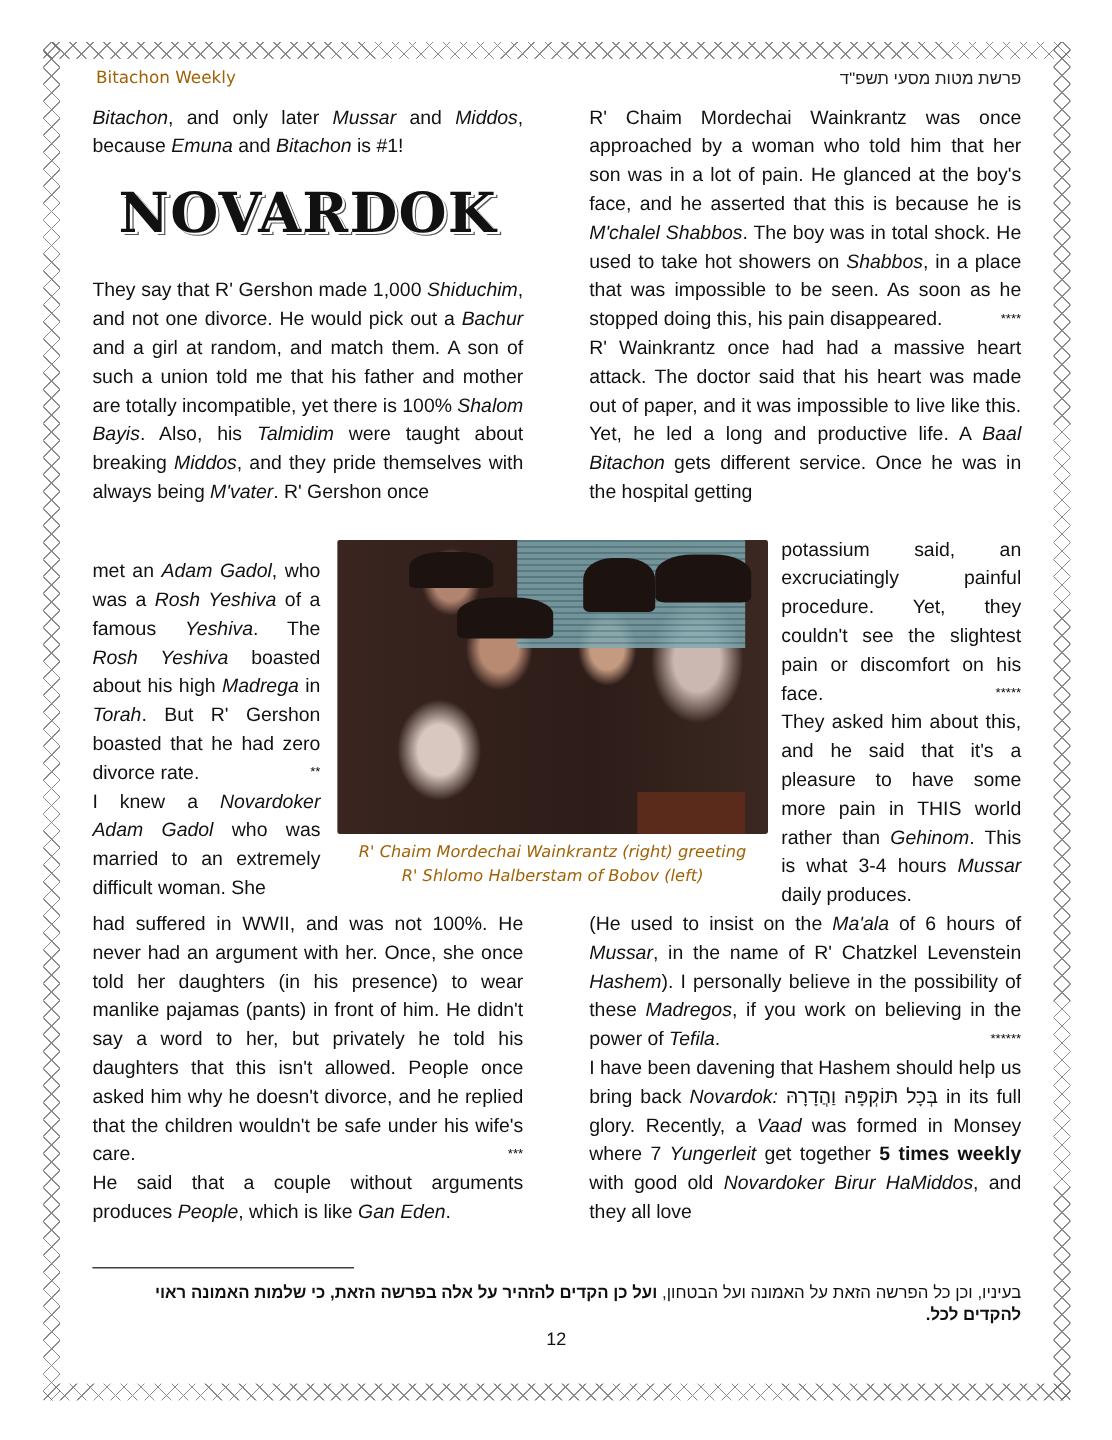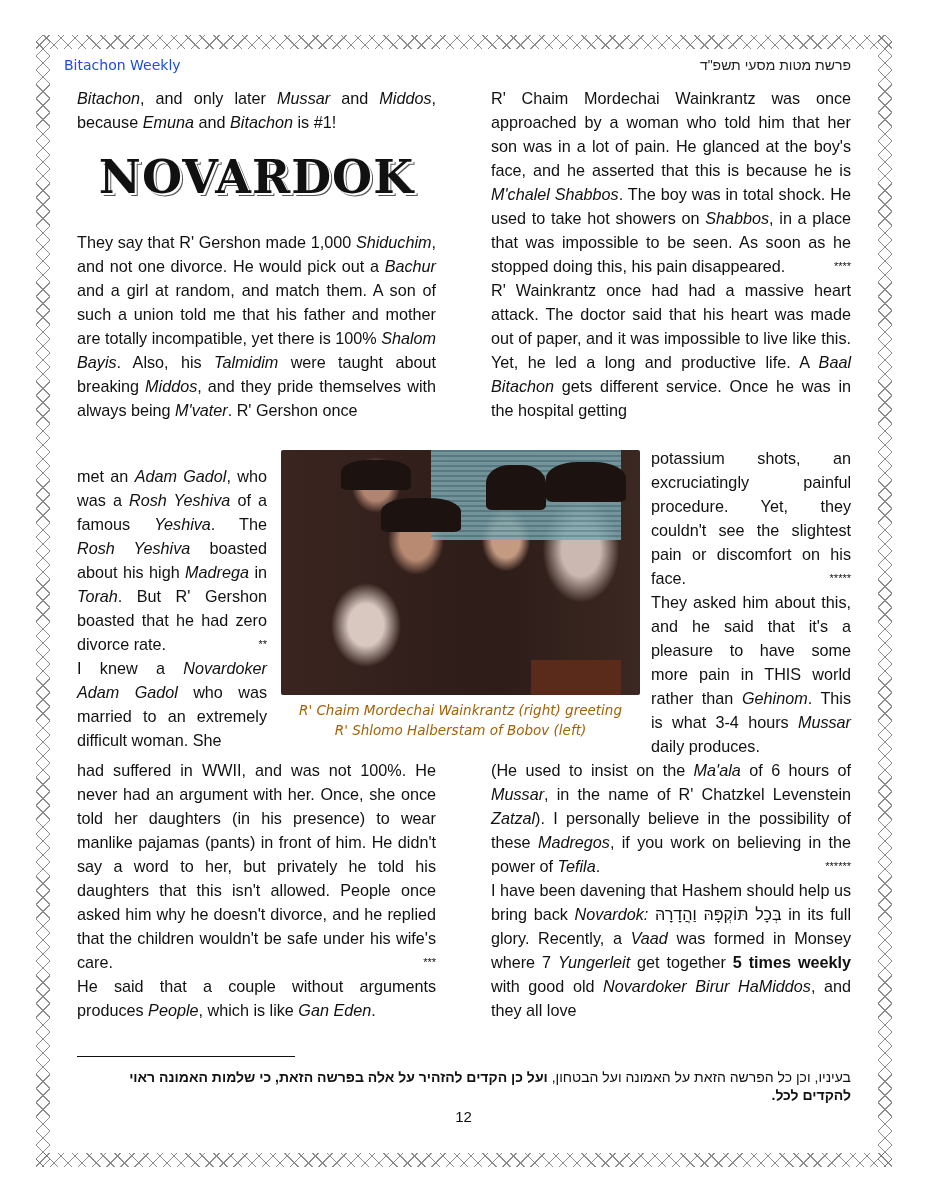--- a/index.html
+++ b/index.html
@@ -13,21 +13,21 @@
   .border-top { top:35px; }
   .border-bottom { top:1153px; }
   .border-left, .border-right { position:absolute; top:35px; width:14px; height:1132px;
     background-image:
       repeating-linear-gradient(45deg, transparent 0 5px, #666 5px 6px, transparent 6px 10px),
       repeating-linear-gradient(-45deg, transparent 0 5px, #666 5px 6px, transparent 6px 10px);
     opacity:.75; }
   .border-left { left:36px; }
   .border-right { left:878px; }
 
-  .hdr-left { position:absolute; left:64px; top:57px; font-size:14px; font-family:"DejaVu Sans", sans-serif; color:#1d4ed8; }
+  .hdr-left { position:absolute; left:80px; top:57px; font-size:14px; font-family:"DejaVu Sans", sans-serif; color:#a16207; }
   .hdr-right { position:absolute; right:76px; top:57px; font-size:14px; direction:rtl; color:#222; }
 
   .col { position:absolute; font-size:16.2px; line-height:24px; text-align:justify; }
   .col i { font-style:italic; }
   .col-left-top { left:77px; top:86px; width:359px; }
   .col-right-top { left:491px; top:86px; width:360px; }
 
   .title { position:absolute; left:77px; top:150px; width:359px; text-align:center;
     font-family:"DejaVu Serif", serif; font-weight:bold; font-size:46px; letter-spacing:1px;
     color:#111; text-shadow:2px 2px 0 #fff, 3px 3px 0 #555; }
@@ -101,27 +101,27 @@
   <span><span>He said that a couple without arguments produces </span><i>People</i><span>, which is like </span><i>Gan Eden</i><span>.</span></span>
 </div>
 
 <div class="col col-right-top">
   <span><span>R' Chaim Mordechai Wainkrantz was once approached by a woman who told him that her son was in a lot of pain. He glanced at the boy's face, and he asserted that this is because he is </span><i>M'chalel Shabbos</i><span>. The boy was in total shock. He used to take hot showers on </span><i>Shabbos</i><span>, in a place that was impossible to be seen. As soon as he stopped doing this, his pain disappeared.</span></span>
   <span class="stars">****</span><br>
   <span><span>R' Wainkrantz once had had a massive heart attack. The doctor said that his heart was made out of paper, and it was impossible to live like this. Yet, he led a long and productive life. A </span><i>Baal Bitachon</i><span> gets different service. Once he was in the hospital getting</span></span>
 </div>
 
 <div class="col col-right-narrow">
-  <span><span>potassium shots, an excruciatingly painful procedure. Yet, they couldn't see the slightest pain or discomfort on his face.</span></span>
+  <span><span>potassium said, an excruciatingly painful procedure. Yet, they couldn't see the slightest pain or discomfort on his face.</span></span>
   <span class="stars">*****</span><br>
   <span><span>They asked him about this, and he said that it's a pleasure to have some more pain in THIS world rather than </span><i>Gehinom</i><span>. This is what 3-4 hours </span><i>Mussar</i><span> daily produces.</span></span>
 </div>
 
 <div class="col col-right-bottom">
-  <span><span>(He used to insist on the </span><i>Ma'ala</i><span> of 6 hours of </span><i>Mussar</i><span>, in the name of R' Chatzkel Levenstein </span><i>Zatzal</i><span>). I personally believe in the possibility of these </span><i>Madregos</i><span>, if you work on believing in the power of </span><i>Tefila</i><span>.</span></span>
+  <span><span>(He used to insist on the </span><i>Ma'ala</i><span> of 6 hours of </span><i>Mussar</i><span>, in the name of R' Chatzkel Levenstein </span><i>Hashem</i><span>). I personally believe in the possibility of these </span><i>Madregos</i><span>, if you work on believing in the power of </span><i>Tefila</i><span>.</span></span>
   <span class="stars">******</span><br>
   <span><span>I have been davening that Hashem should help us bring back </span><i>Novardok:</i><span> בְּכָל תּוֹקְפָּהּ וַהֲדָרָהּ </span><span>in its full glory. Recently, a </span><i>Vaad</i><span> was formed in Monsey where 7 </span><i>Yungerleit</i><span> get together </span><b>5 times weekly</b><span> with good old </span><i>Novardoker Birur HaMiddos</i><span>, and they all love</span></span>
 </div>
 
 <div class="fn-rule"></div>
 <div class="footnote">
   <span>בעיניו, וכן כל הפרשה הזאת על האמונה ועל הבטחון, </span><b>ועל כן הקדים להזהיר על אלה בפרשה הזאת, כי שלמות האמונה ראוי להקדים לכל.</b>
 </div>
 <div class="page-num">12</div>
 

